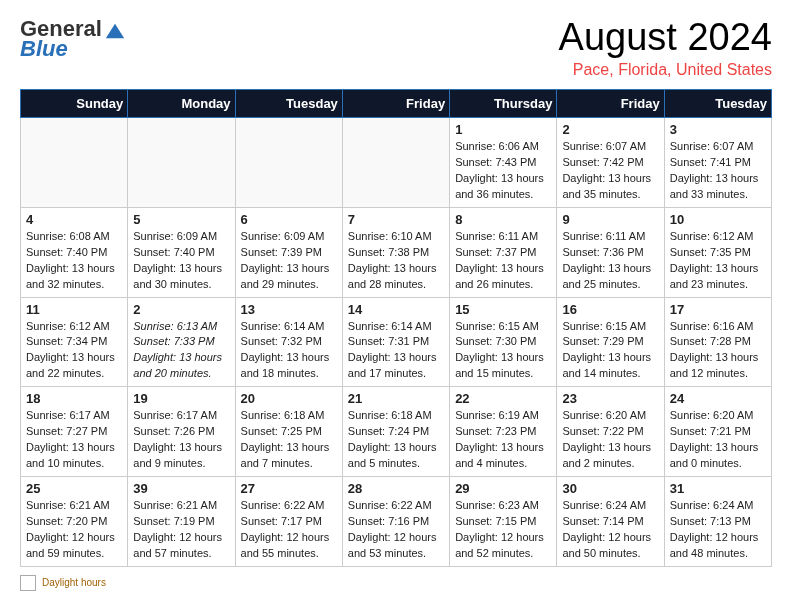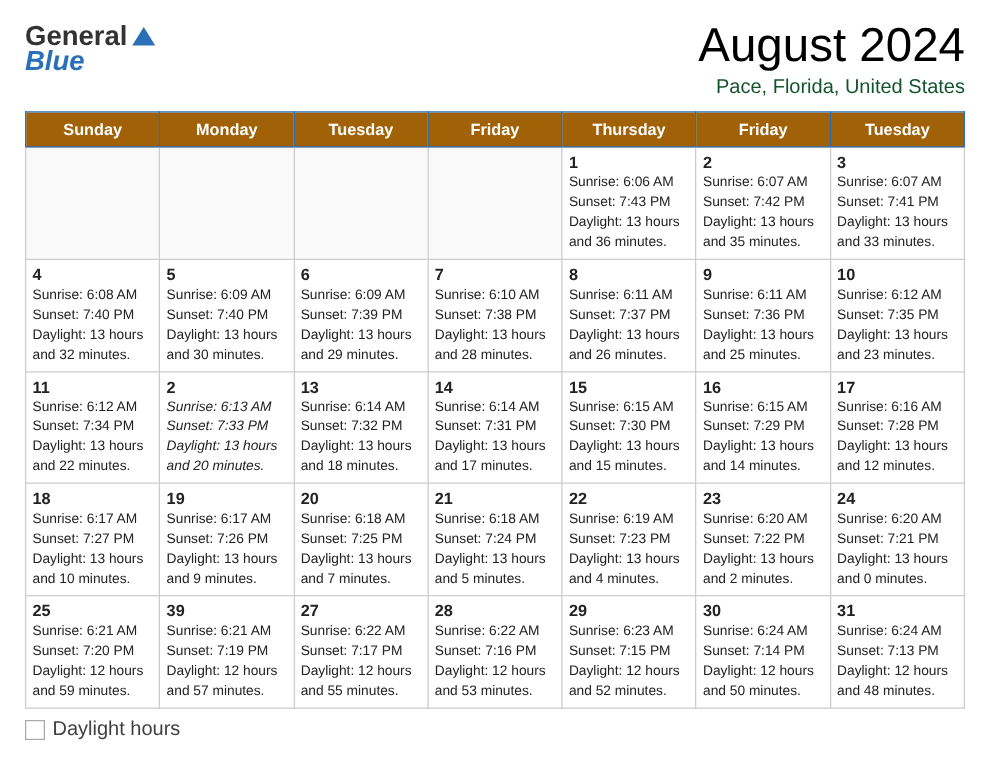--- a/index.html
+++ b/index.html
@@ -19,21 +19,21 @@
       align-items: flex-start;
       margin-bottom: 10px;
     }
     .logo {
       display: flex;
       flex-direction: column;
       align-items: flex-start;
     }
     .logo-text {
       display: flex;
-      align-items: center;
+      align-items: flex-end;
     }
     .logo-general {
       font-size: 22px;
       font-weight: bold;
       color: #333;
     }
     .logo-blue {
       font-size: 22px;
       font-weight: bold;
       color: #2970b8;
@@ -46,35 +46,35 @@
     .title-block {
       text-align: right;
     }
     .month-title {
       font-size: 38px;
       font-weight: normal;
       color: #000000;
     }
     .location {
       font-size: 16px;
-      color: #14532d;
+      color: #ef4444;
       margin-top: 2px;
     }
     .calendar {
       width: 100%;
       border-collapse: collapse;
       table-layout: fixed;
     }
     .calendar th {
-      background: #a16207;
+      background: #0f172a;
       color: #fff;
       font-size: 13px;
       font-weight: bold;
       padding: 6px 4px;
-      text-align: center;
+      text-align: right;
       border: 1px solid #2970b8;
     }
     .calendar td {
       border: 1px solid #ccc;
       vertical-align: top;
       padding: 4px 5px;
       font-size: 10.5px;
       color: #222;
       height: 82px;
       background: #fff;
@@ -102,22 +102,22 @@
     }
     .footer-box {
       width: 16px;
       height: 16px;
       background: #fff;
       border: 1px solid #aaa;
       margin-right: 6px;
       display: inline-block;
     }
     .footer-label {
-      font-size: 16px;
-      color: #404040;
+      font-size: 10px;
+      color: #a16207;
     }
   </style>
 </head>
 <body>
 
 <div class="page">
   <div class="header">
     <div class="logo">
       <div class="logo-text">
         <span class="logo-general">General</span>

